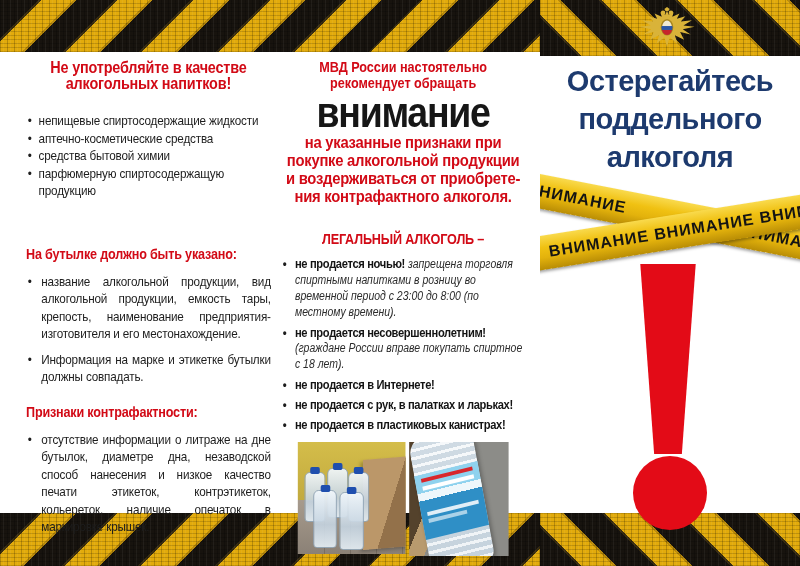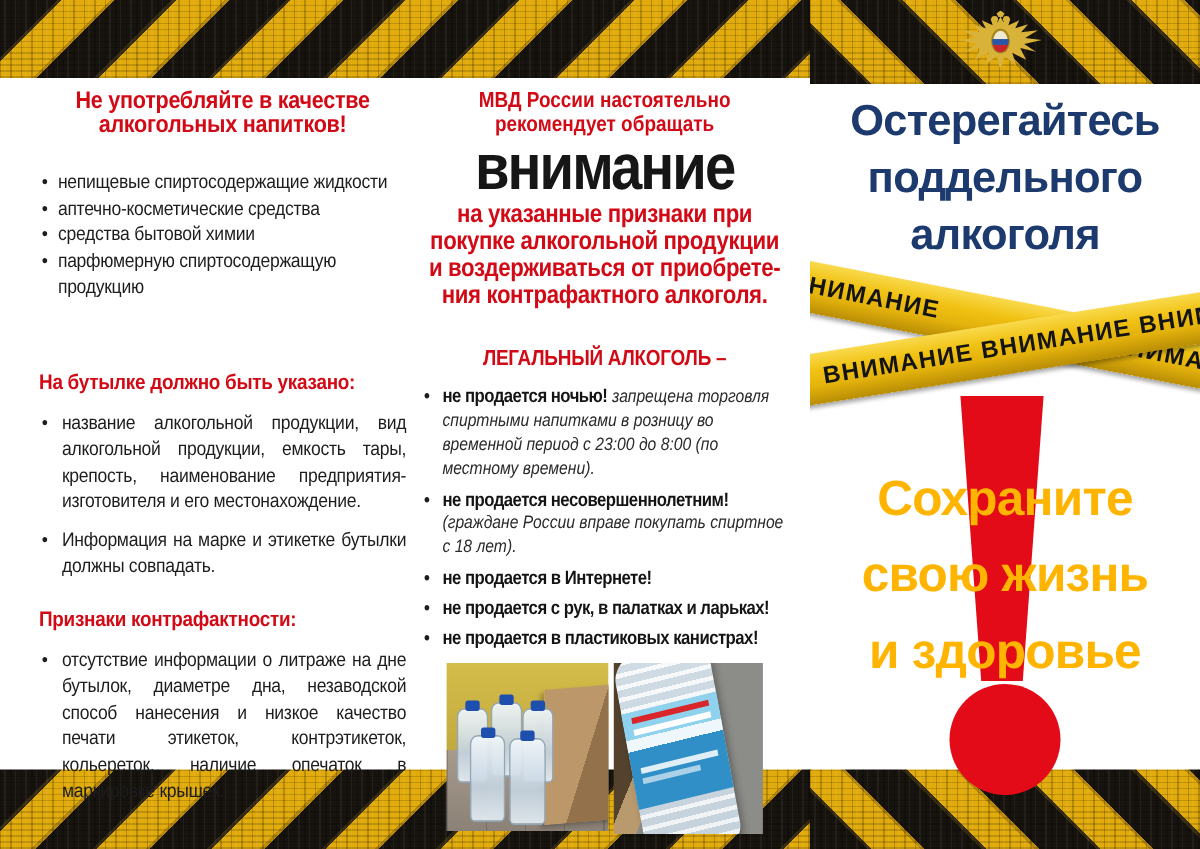--- a/index.html
+++ b/index.html
@@ -230,19 +230,14 @@
     <span>ВНИМАНИЕ</span>
     <span>ВНИМАНИ</span>
   </div>
   <div class="tape" id="tape-front">
     <span>ВНИМАНИЕ ВНИМАНИЕ ВНИМ</span>
   </div>
 
   <div class="excl-bar"></div>
   <div class="excl-dot"></div>
 
-  <div class="save">
-    <span style="display:block">Сохраните</span>
-    <span style="display:block">свою жизнь</span>
-    <span style="display:block">и здоровье</span>
-  </div>
 
 </div>
 
 </body></html>

